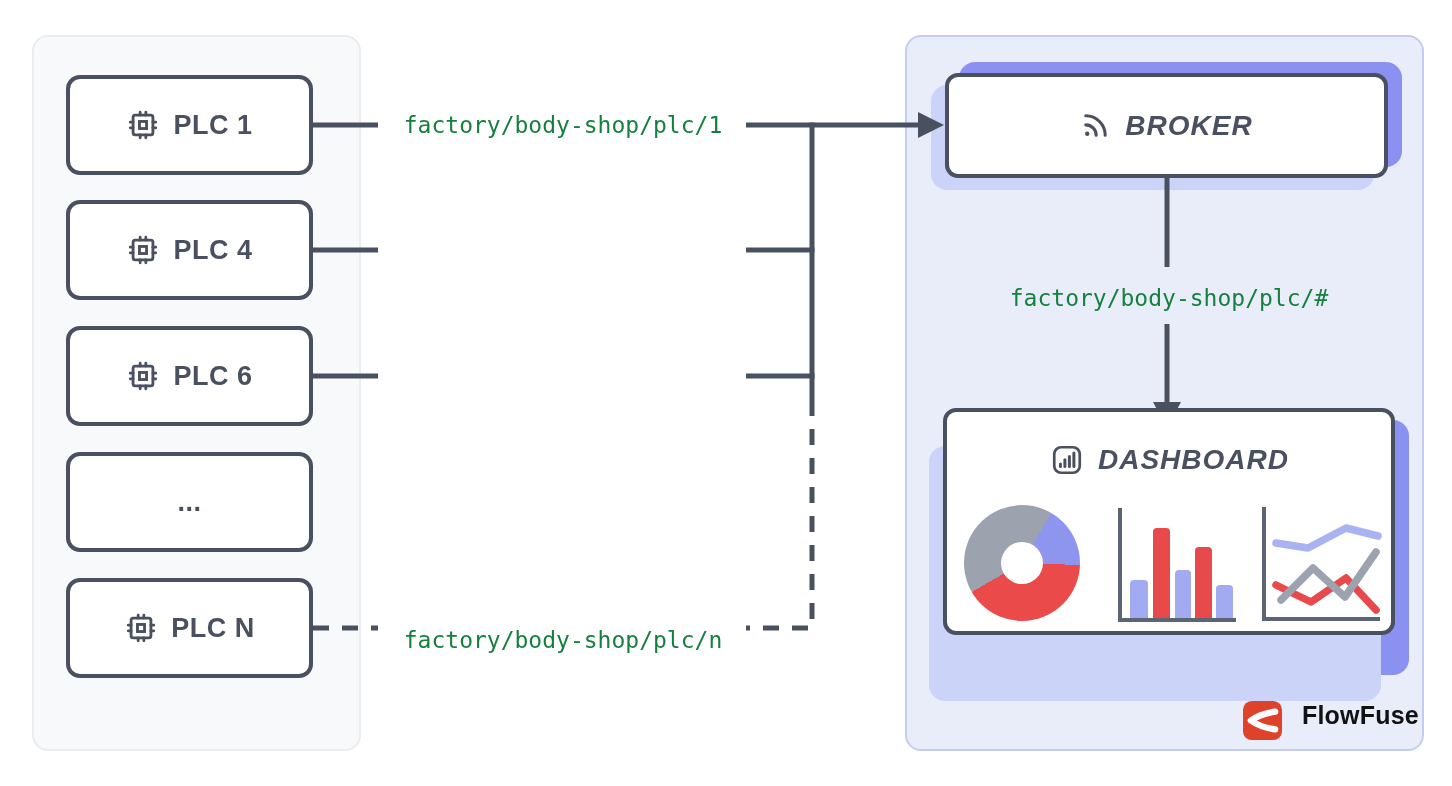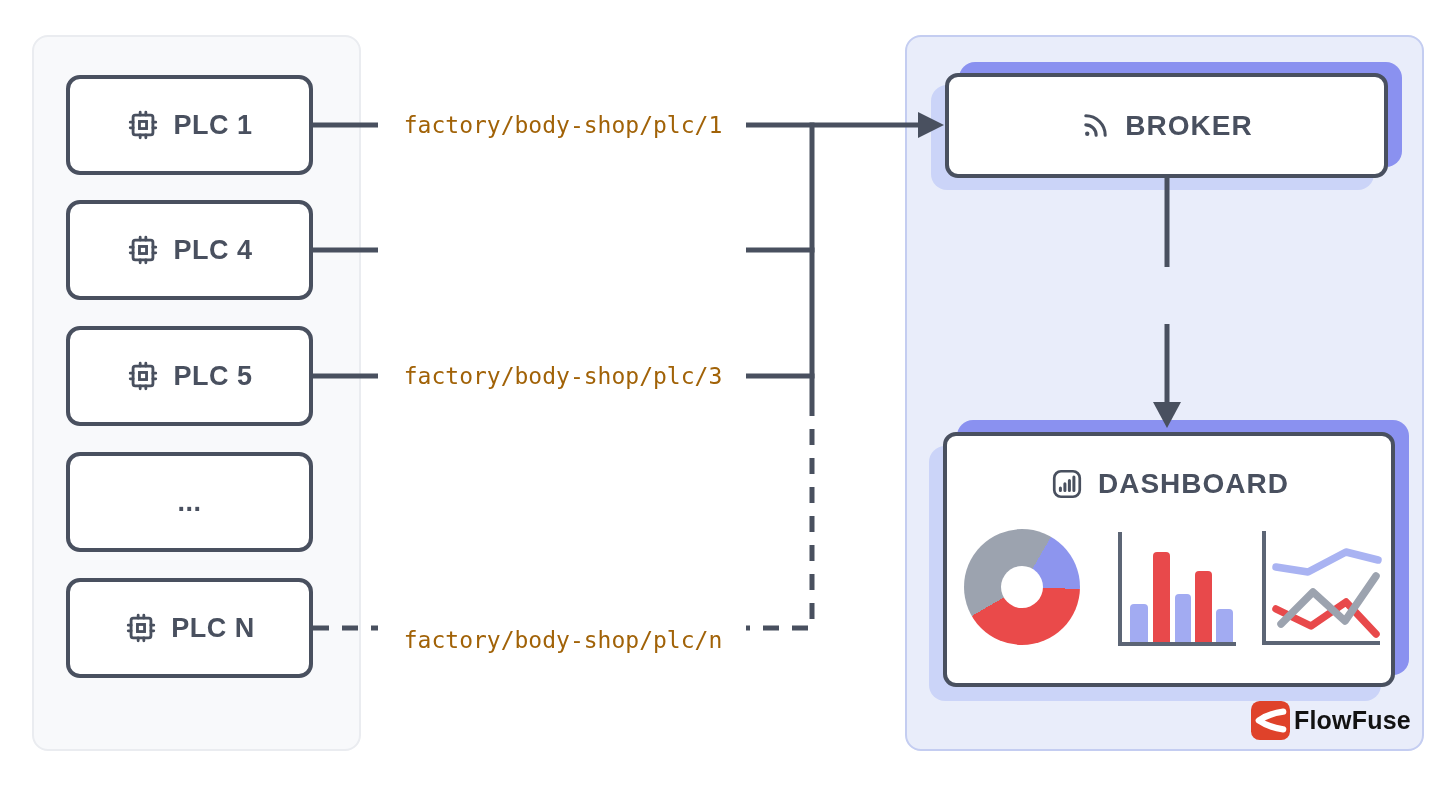--- a/index.html
+++ b/index.html
@@ -14,39 +14,39 @@
   
   .plc-node{position:absolute;left:66px;width:247px;height:100px;background:#ffffff;
             border:4px solid #49505F;border-radius:14px;display:flex;align-items:center;
             justify-content:center;gap:13px;box-sizing:border-box;}
   .plc-node .plc-label{font-size:27px;font-weight:bold;color:#49505F;letter-spacing:.5px;}
   .p1{top:75px}.p2{top:200px}.p3{top:326px}.p4{top:452px}.p5{top:578px}
   .icon{display:flex;align-items:center;justify-content:center;}
 
   
   .topic{position:absolute;left:380px;width:366px;height:28px;text-align:center;
-         font-family:"DejaVu Sans Mono",monospace;font-size:23px;color:#a16207;line-height:28px;}
+         font-family:"DejaVu Sans Mono",monospace;font-size:23px;color:#15803d;line-height:28px;}
   .t1{top:111px}.t2{top:236px}.t3{top:362px}.tn{top:626px}
   .topic.wildcard{left:985px;width:368px;top:284px;}
 
   
   .shadow{position:absolute;border-radius:16px;}
   .shadow.purple{background:#8A91F0;}
   .shadow.lav{background:#CBD4F8;}
   .bshadow-p{left:959px;top:62px;width:443px;height:105px;}
   .bshadow-l{left:931px;top:85px;width:443px;height:105px;}
   .dshadow-p{left:957px;top:420px;width:452px;height:255px;}
   .dshadow-l{left:929px;top:446px;width:452px;height:255px;}
 
   .big-node{position:absolute;background:#ffffff;border:4px solid #49505F;border-radius:13px;
             box-sizing:border-box;}
   .big-node.broker{left:945px;top:73px;width:443px;height:105px;display:flex;align-items:center;
                    justify-content:center;gap:14px;}
-  .big-title{font-size:28px;font-weight:bold;color:#49505F;letter-spacing:1px;}
-  .big-node.dashboard{left:943px;top:432px;width:452px;height:255px;}
+  .big-title{font-size:28px;font-weight:bold;color:#49505F;letter-spacing:1px;font-style:italic;}
+  .big-node.dashboard{left:943px;top:408px;width:452px;height:227px;}
   .dash-title{position:absolute;left:0;top:30px;width:100%;display:flex;align-items:center;
               justify-content:center;gap:13px;}
 
   
   .donut{position:absolute;left:17px;top:93px;width:116px;height:116px;border-radius:50%;}
   .donut .hole{position:absolute;left:37px;top:37px;width:42px;height:42px;border-radius:50%;background:#ffffff;}
   .bar-chart{position:absolute;left:171px;top:96px;width:114px;height:110px;
              border-left:4px solid #5C6575;border-bottom:4px solid #5C6575;}
   .bar-chart .bar{position:absolute;bottom:0;border-radius:4px 4px 0 0;}
   .line-chart{position:absolute;left:315px;top:95px;width:114px;height:110px;
@@ -55,21 +55,21 @@
 
   
   svg.connectors{position:absolute;left:0;top:0;pointer-events:none;}
   svg.connectors line, svg.connectors path{stroke:#49505F;stroke-width:5;fill:none;}
   svg.connectors .dashed{stroke-dasharray:16 13;}
   svg.connectors polygon{fill:#49505F;}
 
   
   .panel-caption{position:absolute;left:40px;top:708px;width:304px;text-align:right;
                  font-size:22px;font-weight:bold;color:#121212;}
-  .brand{position:absolute;left:1243px;top:701px;display:flex;align-items:center;gap:4px;margin-left:8px;}
+  .brand{position:absolute;left:1243px;top:701px;display:flex;gap:20px;}
   .brand-label{font-size:25px;font-weight:bold;color:#121212;letter-spacing:.2px;}
 </style>
 </head>
 <body>
 
 <div class="canvas">
 
   <div class="panel factory"></div>
   <div class="panel cloud"></div>
 
@@ -115,39 +115,39 @@
     <span class="plc-label">PLC 4</span>
   </div>
   <div class="plc-node p3">
     <span class="icon">
       <svg width="34" height="34" viewBox="0 0 24 24" fill="none" stroke="#49505F" stroke-width="2" stroke-linecap="round">
         <rect x="5" y="5" width="14" height="14" rx="1.5"></rect>
           <rect x="9.5" y="9.5" width="5" height="5"></rect>
         <path d="M10 3v2M14 3v2M10 19v2M14 19v2M3 10h2M3 14h2M19 10h2M19 14h2"></path>
       </svg>
     </span>
-    <span class="plc-label">PLC 5</span>
+    <span class="plc-label">PLC 6</span>
   </div>
   <div class="plc-node p4">
     <span class="plc-label">...</span>
   </div>
   <div class="plc-node p5">
     <span class="icon">
       <svg width="34" height="34" viewBox="0 0 24 24" fill="none" stroke="#49505F" stroke-width="2" stroke-linecap="round">
         <rect x="5" y="5" width="14" height="14" rx="1.5"></rect>
           <rect x="9.5" y="9.5" width="5" height="5"></rect>
         <path d="M10 3v2M14 3v2M10 19v2M14 19v2M3 10h2M3 14h2M19 10h2M19 14h2"></path>
       </svg>
     </span>
     <span class="plc-label">PLC N</span>
   </div>
 
   <div class="topic t1">factory/body-shop/plc/1</div>
-  <div class="topic t3">factory/body-shop/plc/3</div>
   <div class="topic tn">factory/body-shop/plc/n</div>
+  <div class="topic wildcard">factory/body-shop/plc/#</div>
 
   <div class="big-node broker">
     <span class="icon">
       <svg width="31" height="31" viewBox="0 0 24 24" fill="none" stroke="#49505F" stroke-width="2.4" stroke-linecap="round">
         <circle cx="5.6" cy="18.4" r="1.7" fill="#49505F" stroke="none"></circle>
         <path d="M4.5 11.5 a8 8 0 0 1 8 8"></path>
         <path d="M4.5 4.5 a15 15 0 0 1 15 15"></path>
       </svg>
     </span>
     <span class="big-title">BROKER</span>

